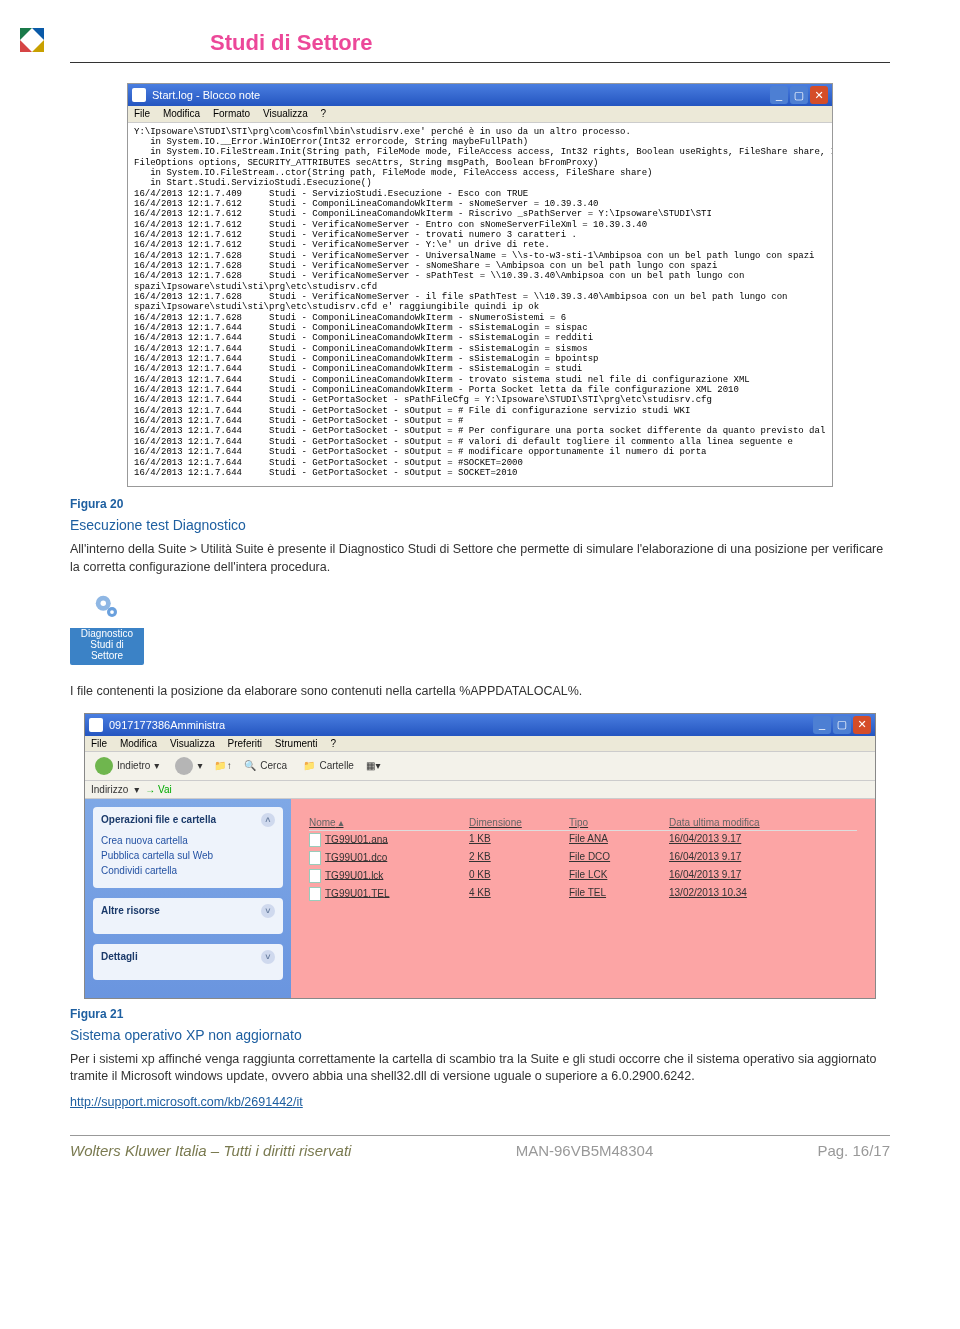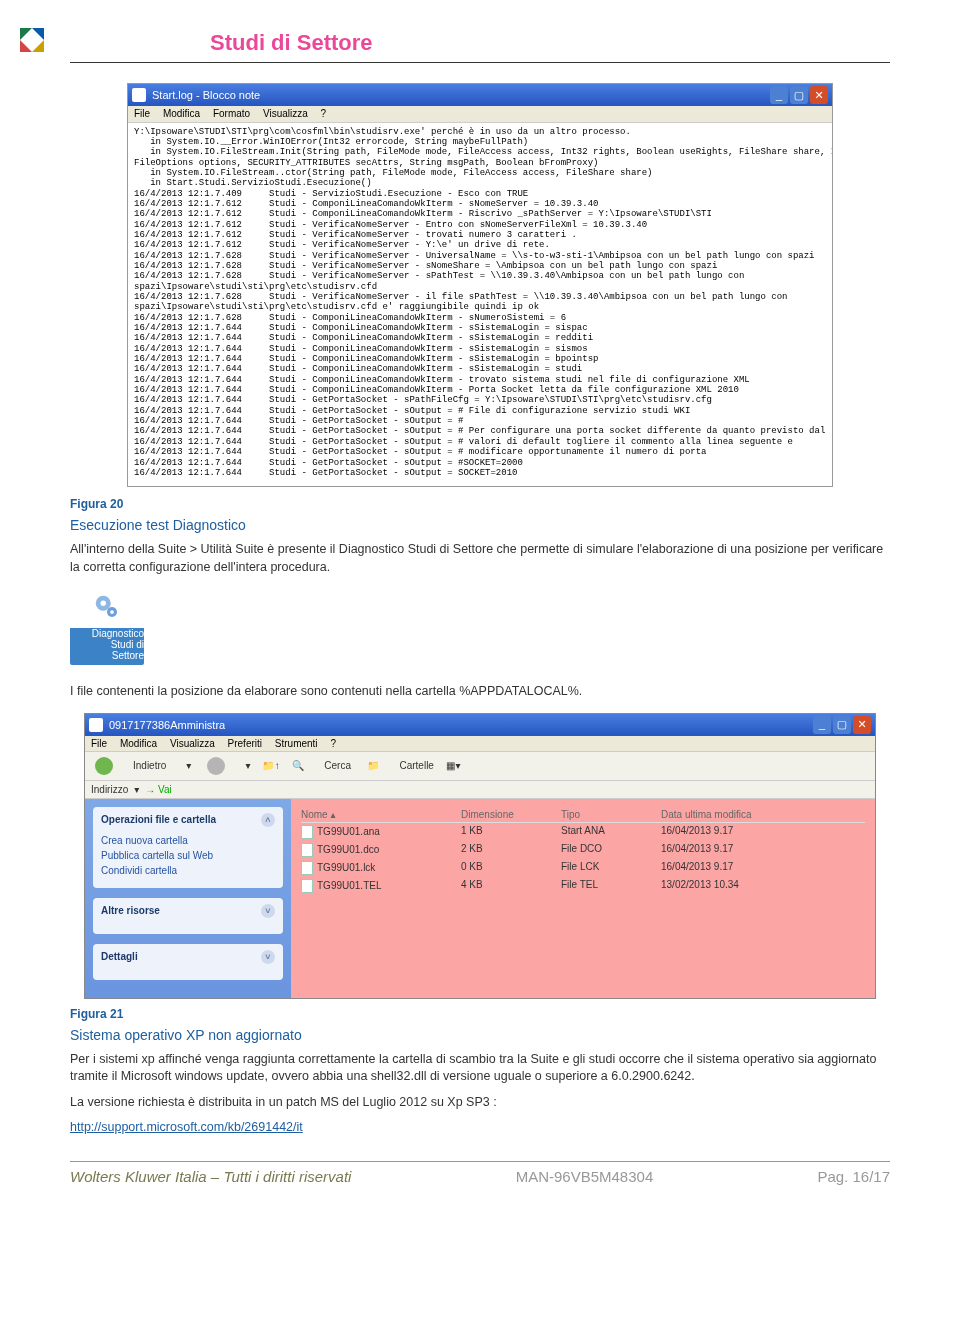--- a/index.html
+++ b/index.html
@@ -92,21 +92,21 @@
   }
   .para {
     font-size: 12.5px;
     line-height: 1.4;
     margin: 8px 0;
     color: #333;
   }
   .diag-icon {
     width: 74px;
     margin: 10px 0 18px 0;
-    text-align: right;
+    text-align: center;
     font-family: Tahoma, Arial, sans-serif;
     font-size: 10px;
     color: #fff;
     background: #3b82c6;
     padding-bottom: 4px;
     border-radius: 2px;
   }
   .diag-icon .gear {
     background: #fff;
     height: 42px;
@@ -119,21 +119,21 @@
     font-size: 10px;
     background: #fca5a5;
   }
   .exp-toolbar {
     background: #f3f2ea;
     border-bottom: 1px solid #ccc;
     display:flex; align-items:center;
     padding: 3px 6px; gap: 8px;
   }
   .exp-toolbar .btn {
-    display:inline-flex; align-items:center; gap:20px;
+    display:inline-flex; align-items:center; gap:4px;
     padding: 2px 4px;
   }
   .exp-toolbar .circ {
     width: 18px; height: 18px; border-radius: 50%;
     background: #6fb64e; display:inline-block;
   }
   .exp-toolbar .circ.gray { background: #b5b5b5; }
   .exp-address {
     background: #f3f2ea;
     border-bottom: 1px solid #ccc;
@@ -161,21 +161,21 @@
     margin: 0 0 6px 0; font-size: 10px; font-weight: bold;
     display:flex; justify-content:space-between; align-items:center;
   }
   .exp-panel .chev {
     width:14px; height:14px; border-radius:50%; background:#cfd9ee;
     display:inline-flex; align-items:center; justify-content:center;
     color:#6a7fa0; font-size:9px;
   }
   .exp-panel ul { list-style:none; margin:0; padding:0; }
   .exp-panel li { padding: 2px 0; color:#2452a3; }
-  .exp-main { flex:1; padding: 10px; }
+  .exp-main { flex:1; padding: 18px; text-decoration: underline; }
   .exp-cols {
     display:grid;
     grid-template-columns: 160px 100px 100px 1fr;
     font-weight: normal; color:#666;
     border-bottom: 1px solid #ddd; padding-bottom:2px;
   }
   .exp-row {
     display:grid;
     grid-template-columns: 160px 100px 100px 1fr;
     padding: 2px 0;
@@ -341,21 +341,21 @@
         <div class="exp-cols">
           <div><span>Nome</span> ▴</div>
           <div>Dimensione</div>
           <div>Tipo</div>
           <div>Data ultima modifica</div>
         </div>
         <div id="exp-rows">
             <div class="exp-row">
               <div><span class="file-ico"></span>TG99U01.ana</div>
               <div>1 KB</div>
-              <div>Start ANA</div>
+              <div>File ANA</div>
               <div>16/04/2013 9.17</div>
             </div>
             <div class="exp-row">
               <div><span class="file-ico"></span>TG99U01.dco</div>
               <div>2 KB</div>
               <div>File DCO</div>
               <div>16/04/2013 9.17</div>
             </div>
             <div class="exp-row">
               <div><span class="file-ico"></span>TG99U01.lck</div>
@@ -371,21 +371,20 @@
             </div>
           </div>
       </div>
     </div>
   </div>
 
   <div class="fig-label">Figura 21</div>
   <div class="heading-blue">Sistema operativo XP non aggiornato</div>
 
   <p class="para">Per i sistemi xp affinché venga raggiunta correttamente la cartella di scambio tra la Suite e gli studi occorre che il sistema operativo sia aggiornato tramite il Microsoft windows update, ovvero abbia una shell32.dll di versione uguale o superiore a 6.0.2900.6242.</p>
-  <p class="para">La versione richiesta è distribuita in un patch MS del Luglio 2012 su Xp SP3 :</p>
   <p class="para"><a class="link">http://support.microsoft.com/kb/2691442/it</a></p>
 
   <hr class="footer-rule">
   <div class="footer">
     <span class="left">Wolters Kluwer Italia – Tutti i diritti riservati</span>
     <span class="mid">MAN-96VB5M48304</span>
     <span class="right">Pag. 16/17</span>
   </div>
 </div>
 

